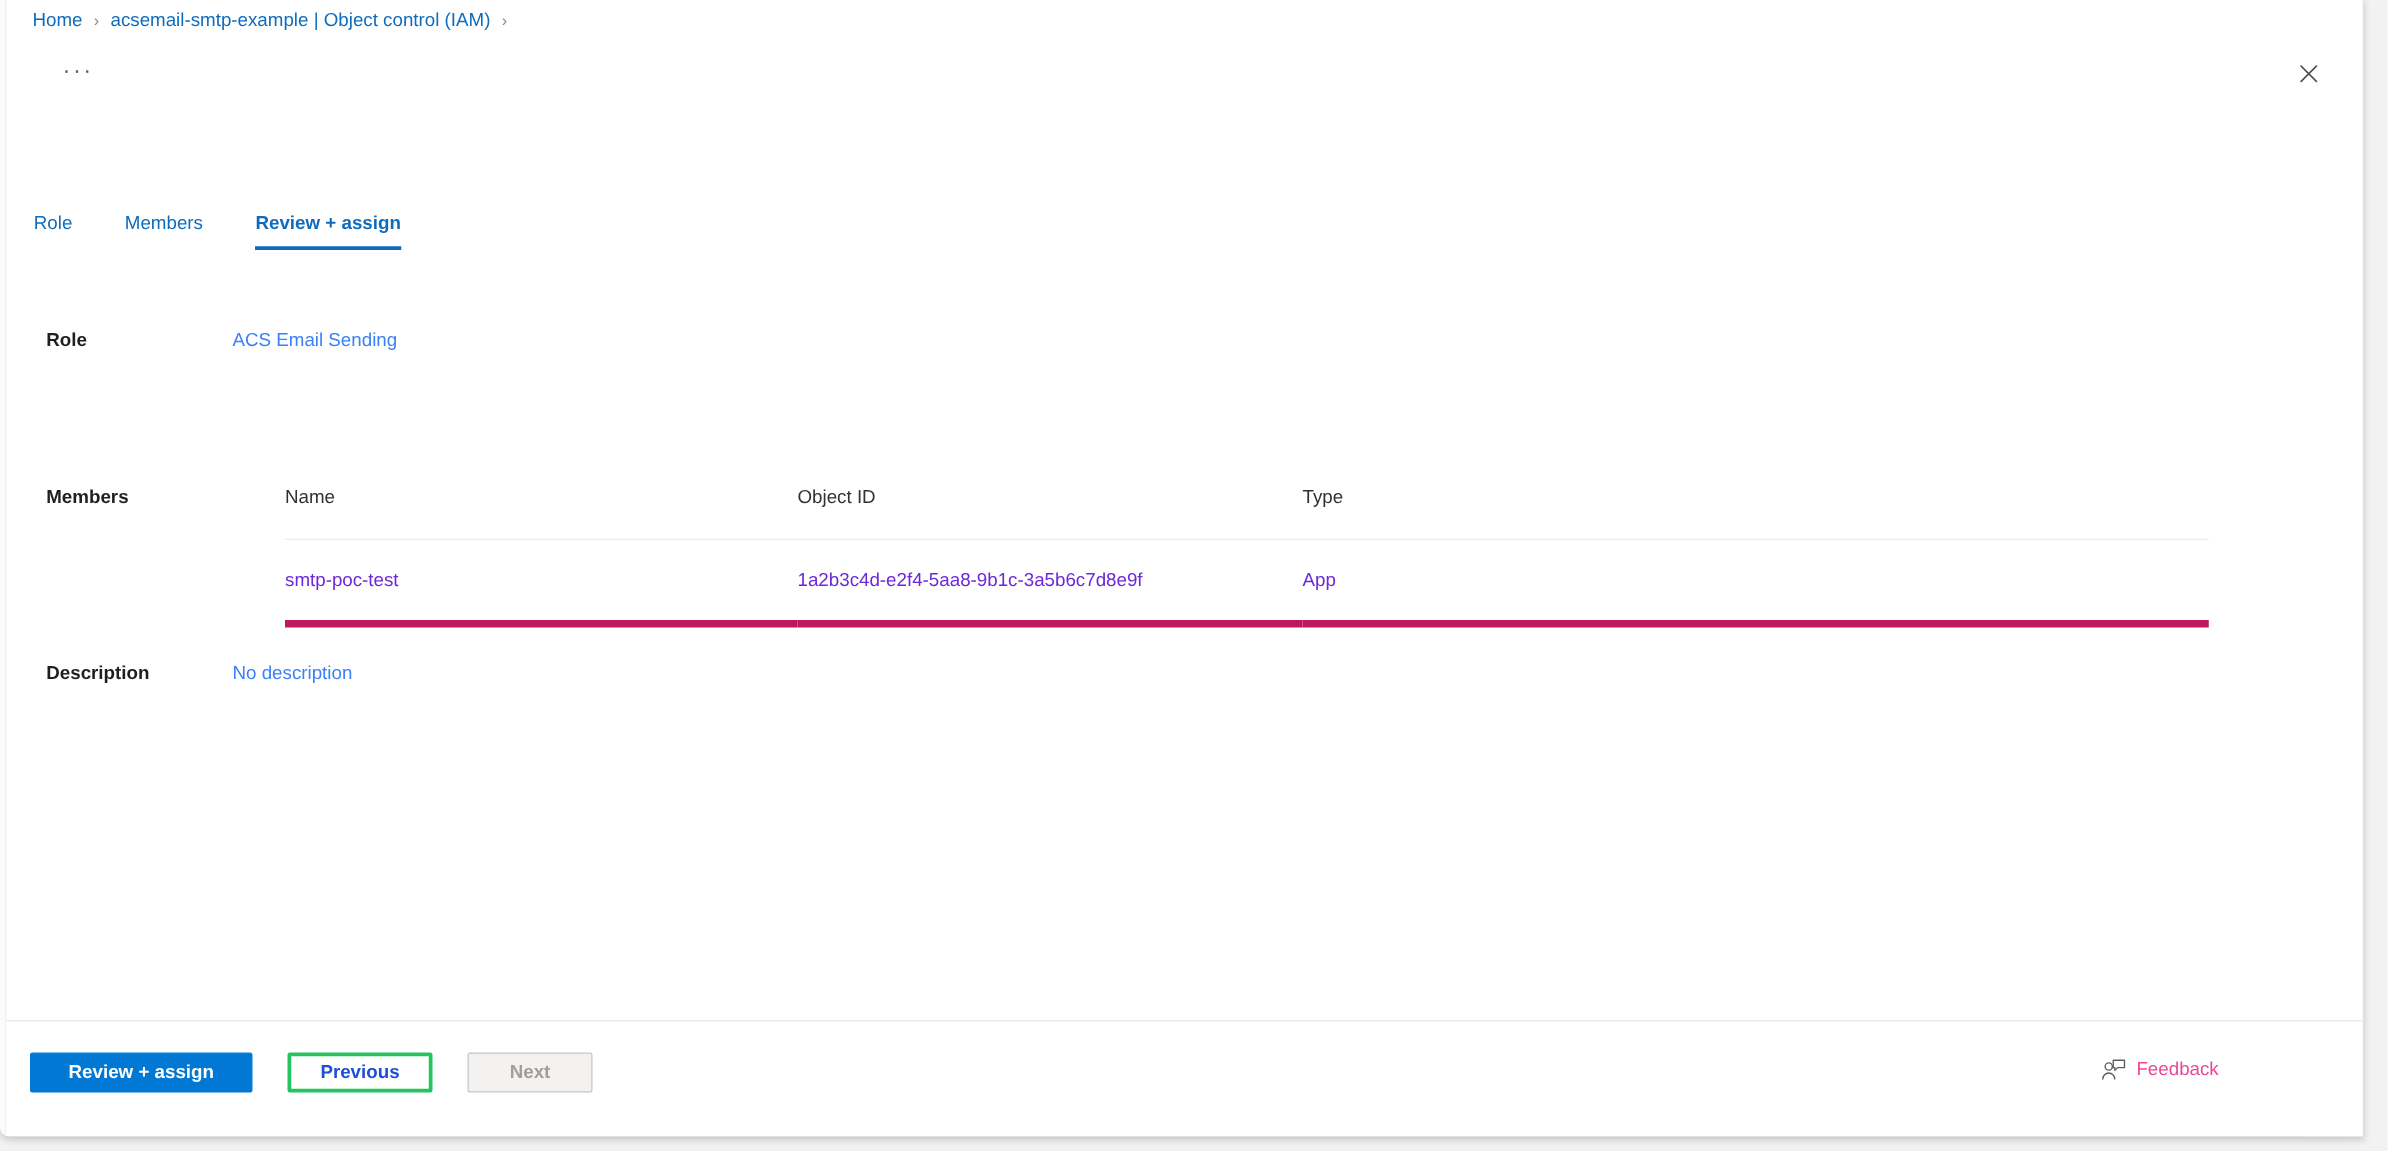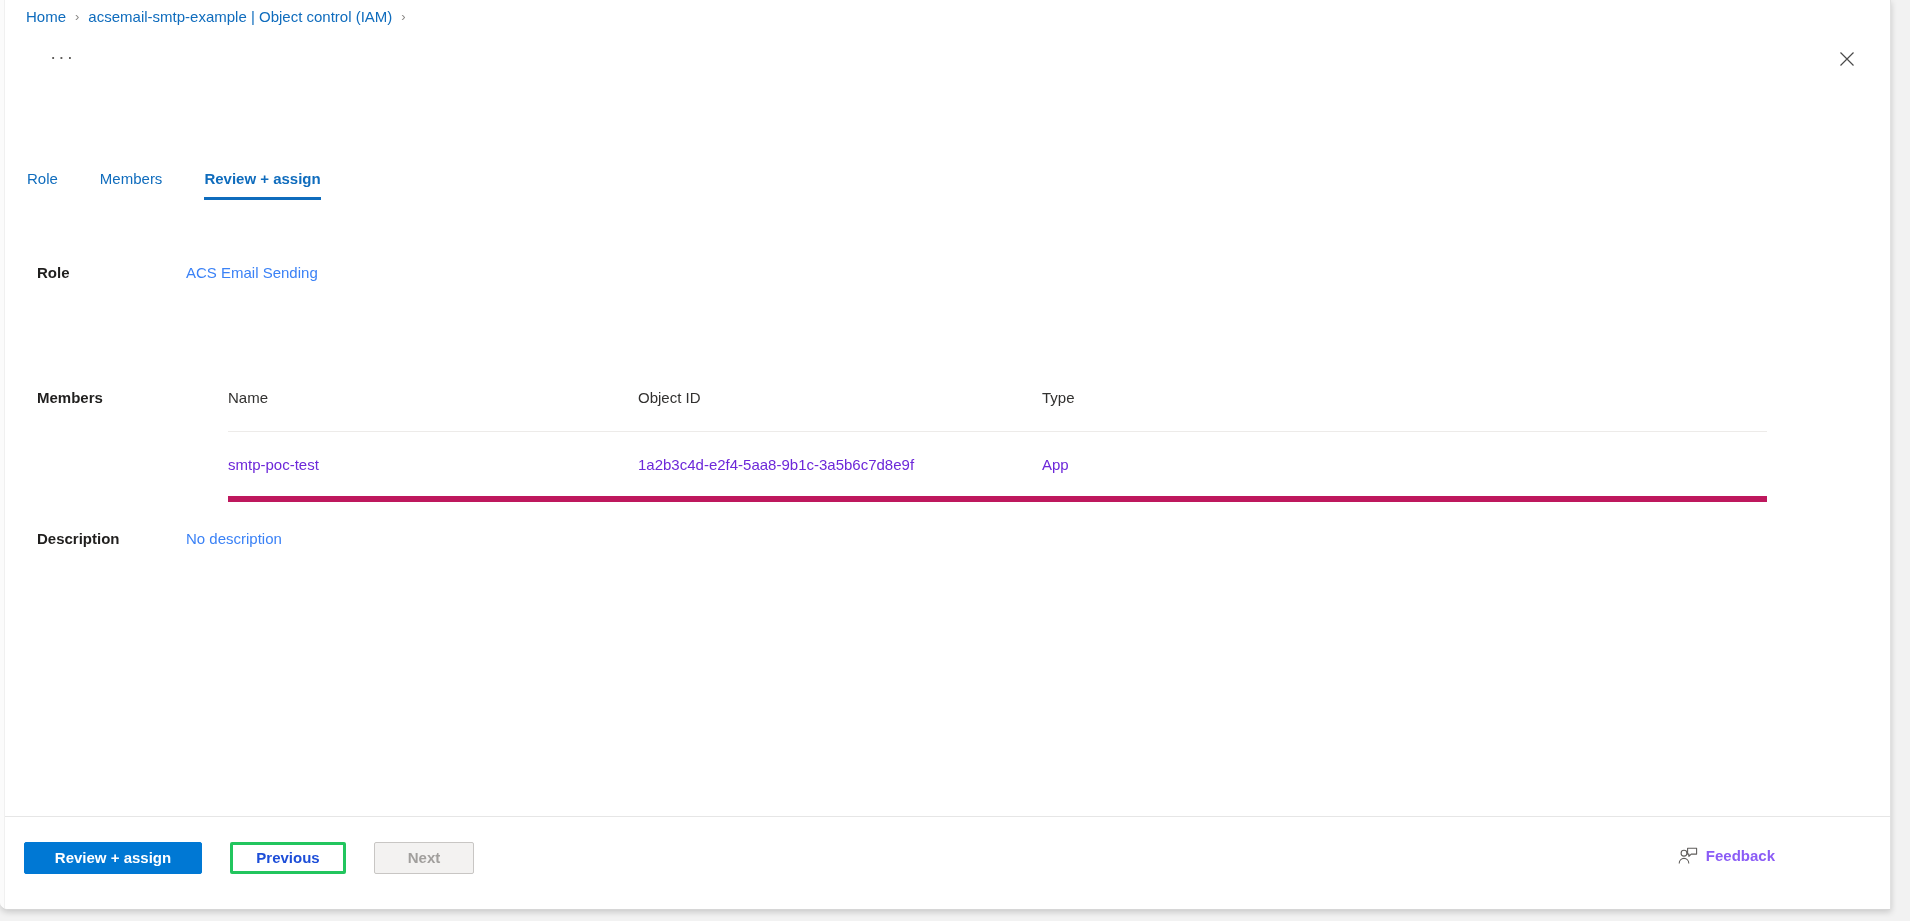--- a/index.html
+++ b/index.html
@@ -267,25 +267,24 @@
 
   #feedback {
     position: absolute;
     right: 115px;
     top: 29px;
     display: flex;
     align-items: center;
     cursor: pointer;
   }
   #feedback-label {
-    color: #8b5cf6;
+    color: #ec4899;
     font-size: 15px;
     line-height: 20px;
     margin-left: 8px;
-    font-weight: bold;
   }
 </style>
 </head>
 <body>
 
 <div id="blade">
 
   <div id="breadcrumb">
     <span class="crumb-link">Home</span>
     <span class="crumb-sep">›</span>

